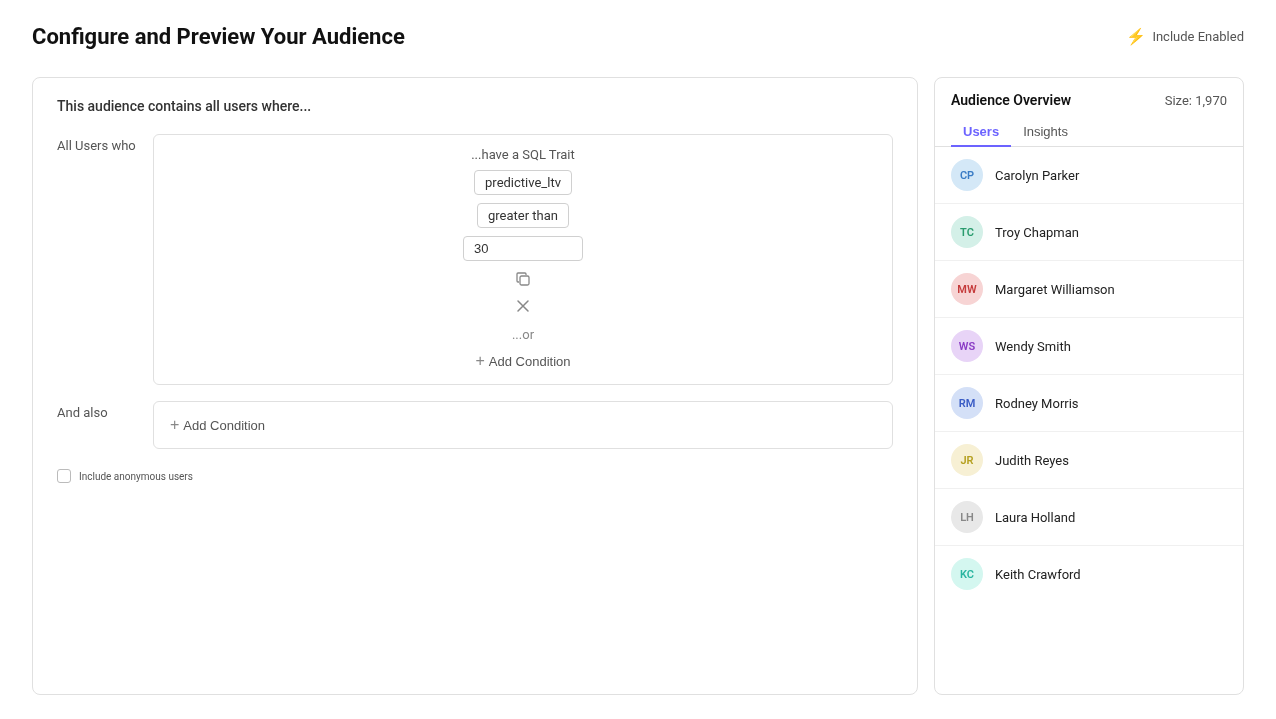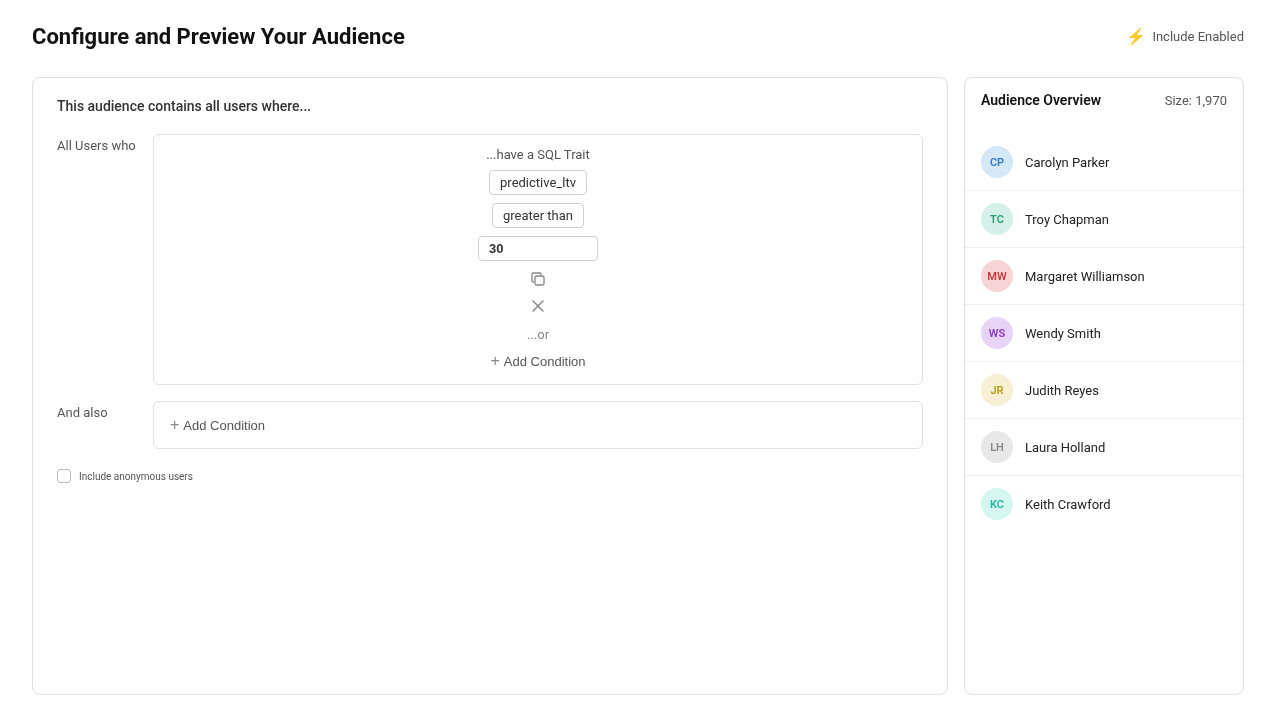--- a/index.html
+++ b/index.html
@@ -111,21 +111,20 @@
     }
 
     .condition-value-input {
       border: 1px solid #d0d0d0;
       border-radius: 4px;
       padding: 4px 10px;
       font-size: 13px;
       color: #333;
       width: 120px;
       outline: none;
-      font-weight: bold;
     }
 
     .icon-btn {
       background: none;
       border: none;
       cursor: pointer;
       color: #888;
       padding: 2px 4px;
       font-size: 15px;
       display: flex;
@@ -200,27 +199,26 @@
       cursor: pointer;
     }
 
     .anonymous-label {
       font-size: 10px;
       color: #555;
     }
 
     
     .overview-panel {
-      width: 280px;
+      width: 310px;
       border: 1px solid #e0e0e0;
       border-radius: 8px;
       overflow: hidden;
       display: flex;
       flex-direction: column;
-      gap: 26px;
     }
 
     .overview-header {
       display: flex;
       align-items: center;
       justify-content: space-between;
       padding: 14px 16px 0 16px;
     }
 
     .overview-title {
@@ -367,39 +365,47 @@
         <span class="anonymous-label">Include anonymous users</span>
       </div>
     </div>
 
     <div class="overview-panel">
       <div class="overview-header">
         <span class="overview-title">Audience Overview</span>
         <span class="overview-size">Size: 1,970</span>
       </div>
 
+      <div class="overview-tabs">
+        <button class="overview-tab active">Users</button>
+        <button class="overview-tab">Insights</button>
+      </div>
 
       <div class="user-list" id="user-list-container">
       <div class="user-item">
             <div class="avatar avatar-cp">CP</div>
             <span class="user-name">Carolyn Parker</span>
           </div>
           <div class="user-item">
             <div class="avatar avatar-tc">TC</div>
             <span class="user-name">Troy Chapman</span>
           </div>
           <div class="user-item">
             <div class="avatar avatar-mw">MW</div>
             <span class="user-name">Margaret Williamson</span>
           </div>
           <div class="user-item">
             <div class="avatar avatar-ws">WS</div>
             <span class="user-name">Wendy Smith</span>
           </div>
           <div class="user-item">
+            <div class="avatar avatar-rm">RM</div>
+            <span class="user-name">Rodney Morris</span>
+          </div>
+          <div class="user-item">
             <div class="avatar avatar-jr">JR</div>
             <span class="user-name">Judith Reyes</span>
           </div>
           <div class="user-item">
             <div class="avatar avatar-lh">LH</div>
             <span class="user-name">Laura Holland</span>
           </div>
           <div class="user-item">
             <div class="avatar avatar-kc">KC</div>
             <span class="user-name">Keith Crawford</span>

